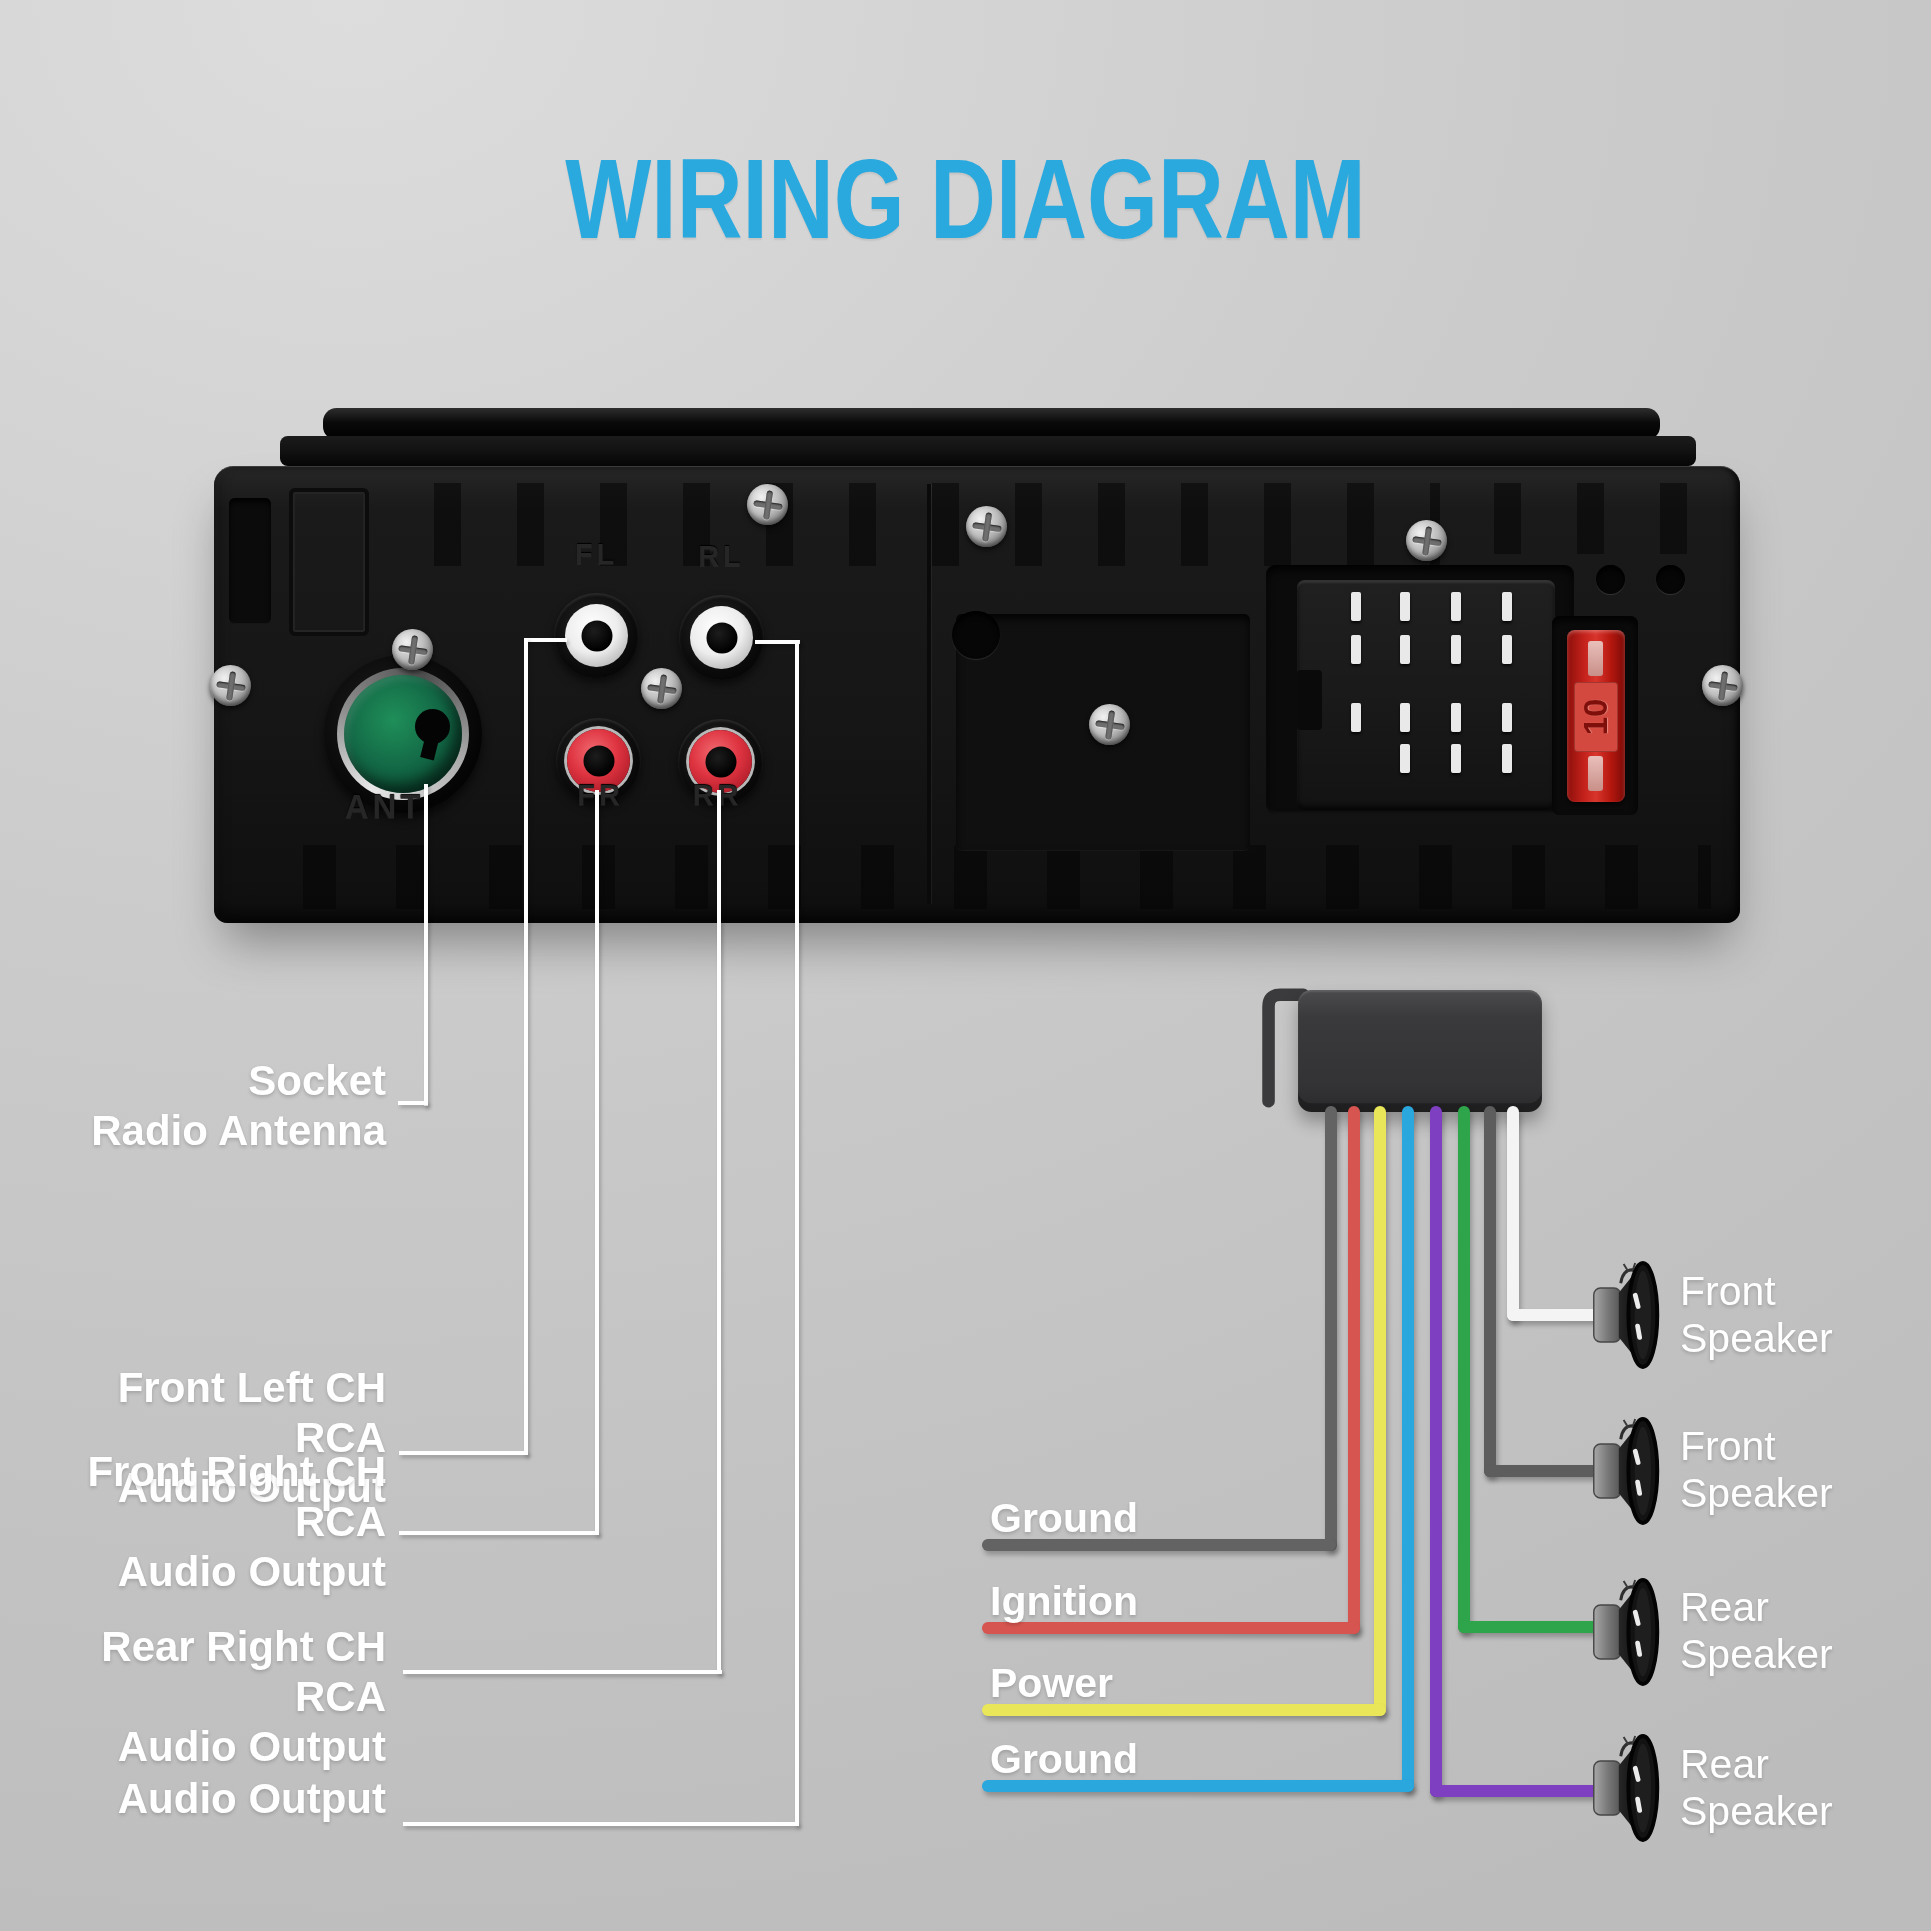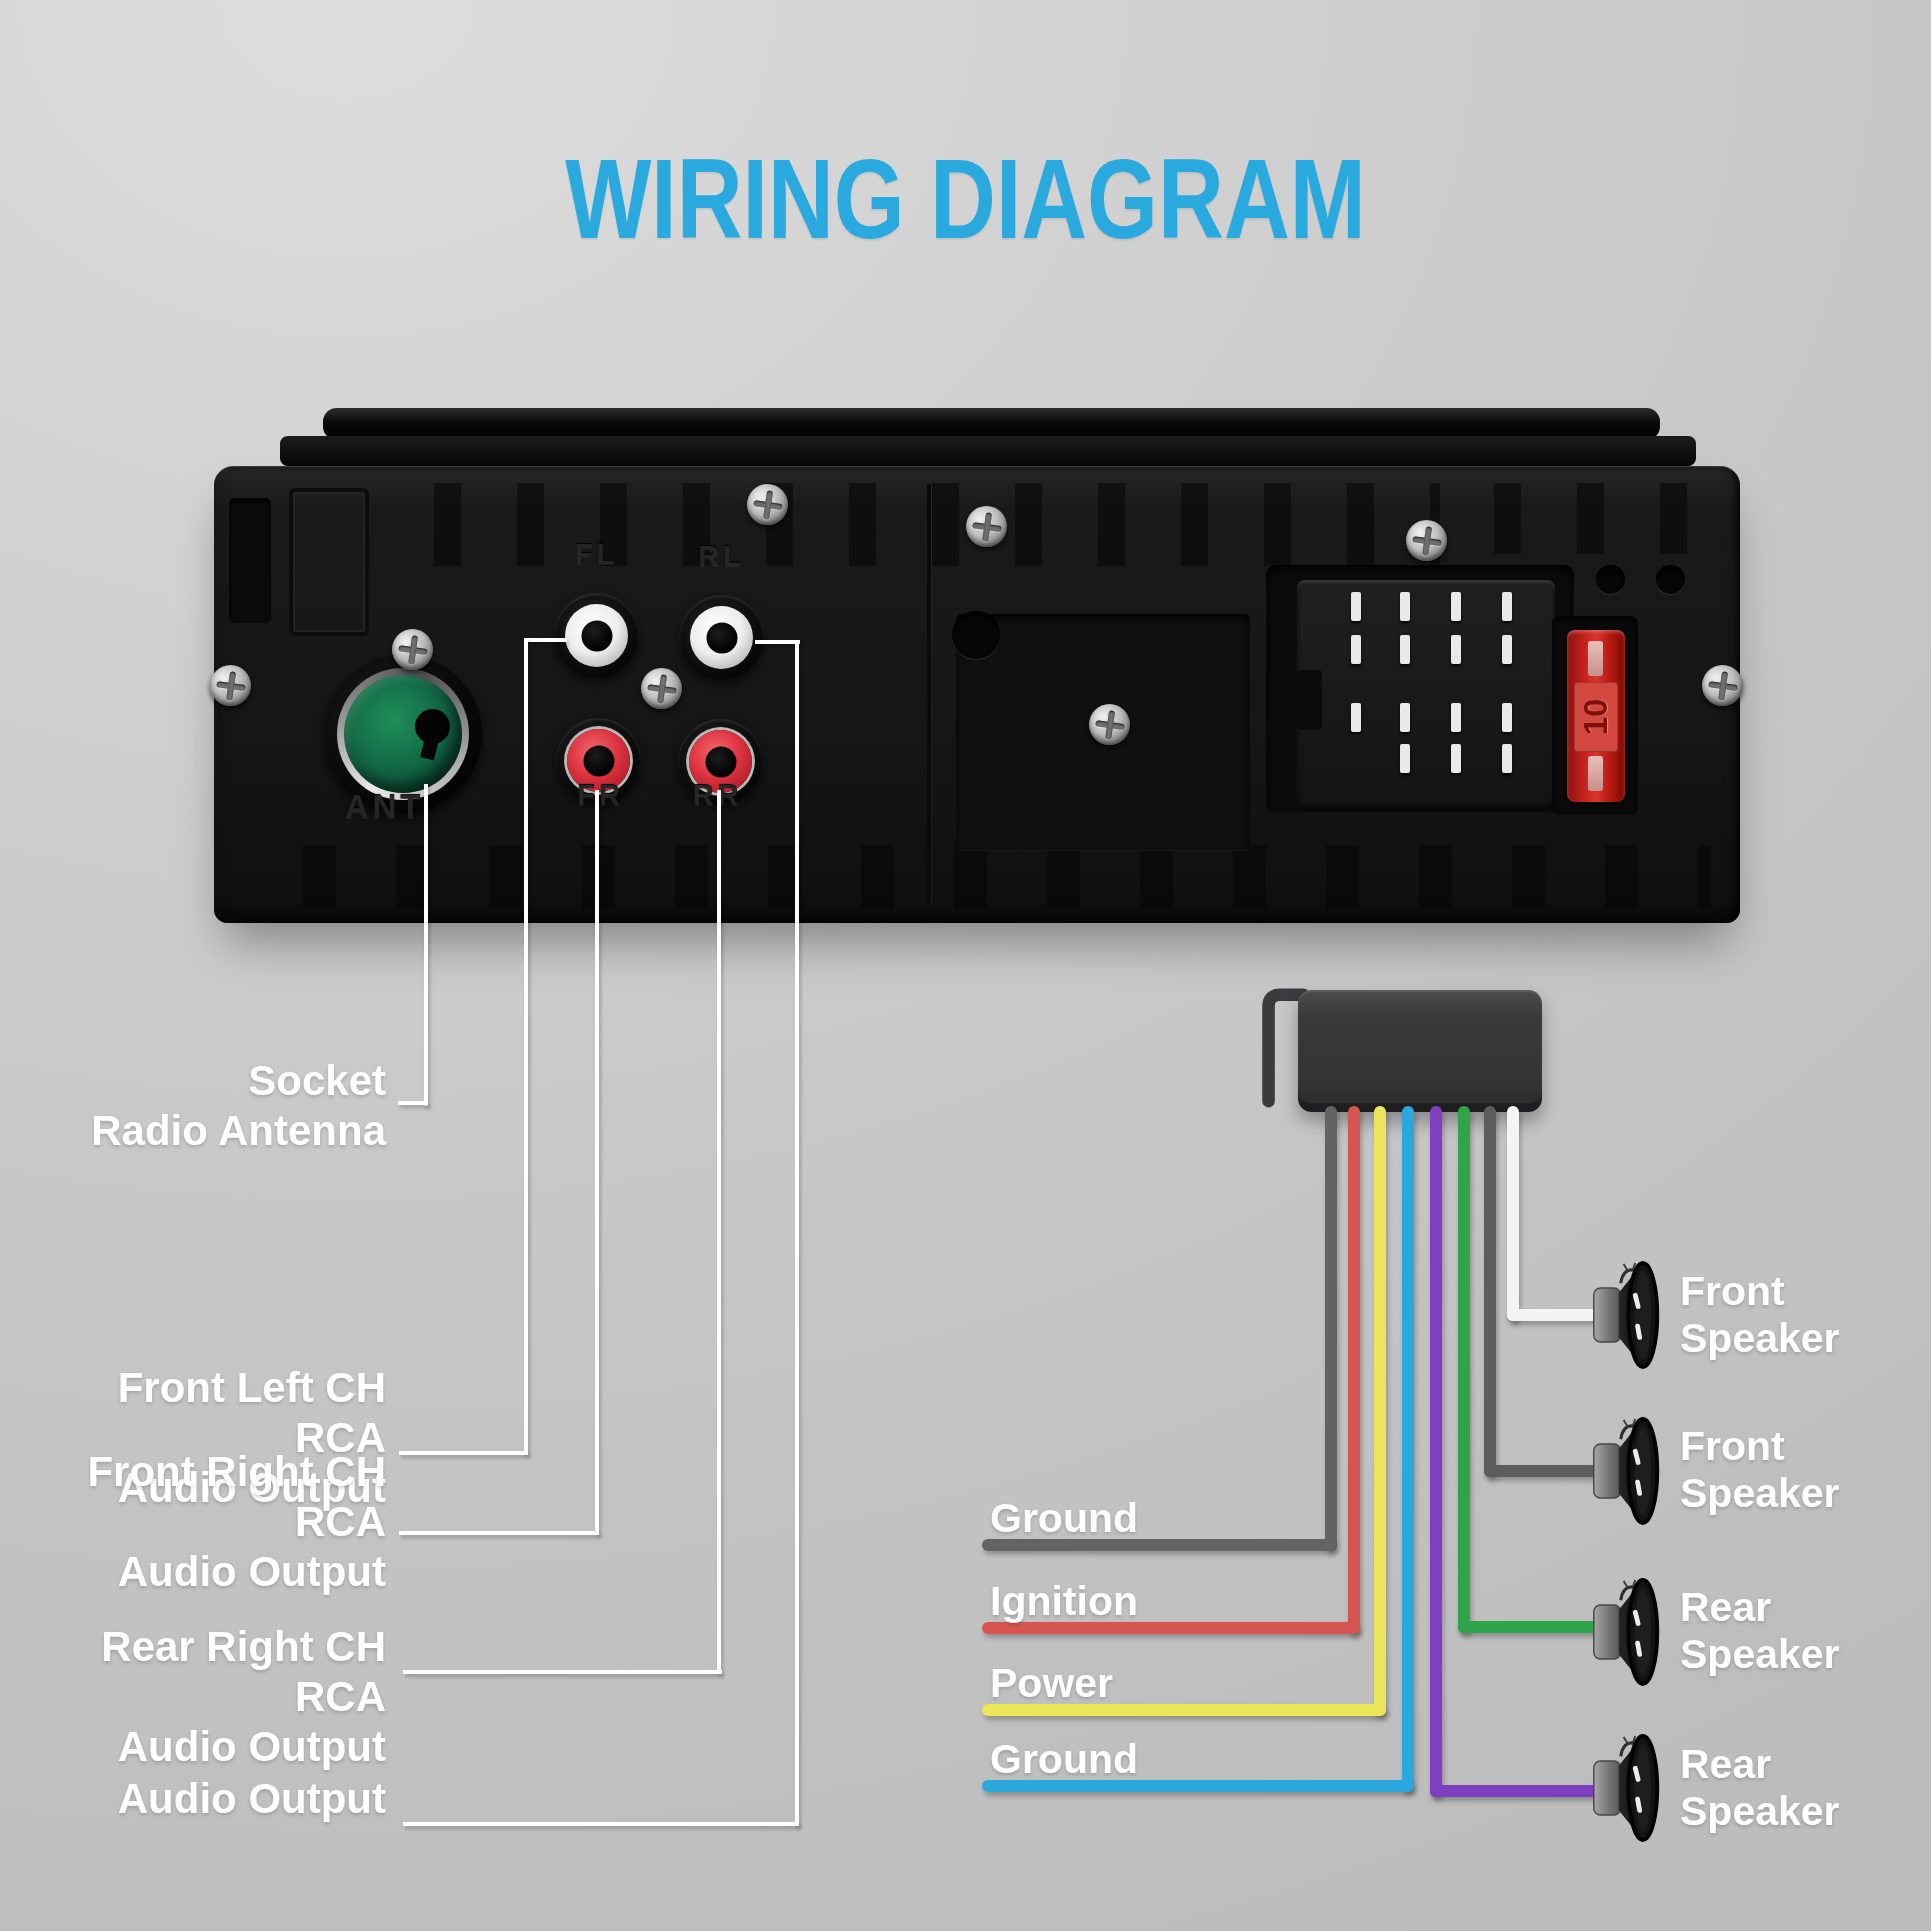--- a/index.html
+++ b/index.html
@@ -86,21 +86,21 @@
   
   .cline{position:absolute;background:#ffffff;box-shadow:1.9px 2.9px 3.9px rgba(0,0,0,.22);}
   .clabel{position:absolute;left:58px;width:328px;text-align:right;color:#fff;
     font-size:42px;line-height:50px;font-weight:600;text-shadow:0 1.9px 3.9px rgba(0,0,0,.18);}
   
   .conn-block{position:absolute;left:1298px;top:990px;width:244px;height:122px;border-radius:13.5px;
     background:linear-gradient(180deg,#4b4b4d,#3a3a3c 22%,#333335 78%,#2a2a2c);
     box-shadow:0 9.7px 17.4px rgba(0,0,0,.3), inset 0 1.9px 1.9px rgba(255,255,255,.12), inset 0 -8.7px 0 rgba(0,0,0,.28);}
   .wire{position:absolute;border-radius:5.8px;box-shadow:1.9px 3.9px 4.8px rgba(0,0,0,.25);}
   .wlabel{position:absolute;color:#fff;font-size:41px;font-weight:600;text-shadow:0 1.9px 3.9px rgba(0,0,0,.18);}
-  .slabel{position:absolute;color:#fff;font-size:41px;line-height:47px;font-weight:700;text-shadow:0 1.9px 3.9px rgba(0,0,0,.18);}
+  .slabel{position:absolute;color:#fff;font-size:41px;line-height:47px;font-weight:400;text-shadow:0 1.9px 3.9px rgba(0,0,0,.18);}
   .speaker{position:absolute;}
   .handle-svg{position:absolute;left:1255px;top:985px;}
 </style>
 </head>
 <body>
 
 <div class="canvas">
 
   <h1 class="title" style="color: rgb(42, 169, 223);">WIRING DIAGRAM</h1>
 

